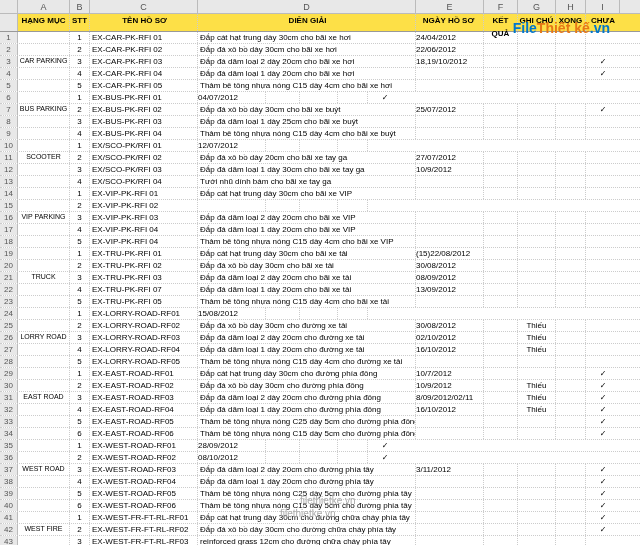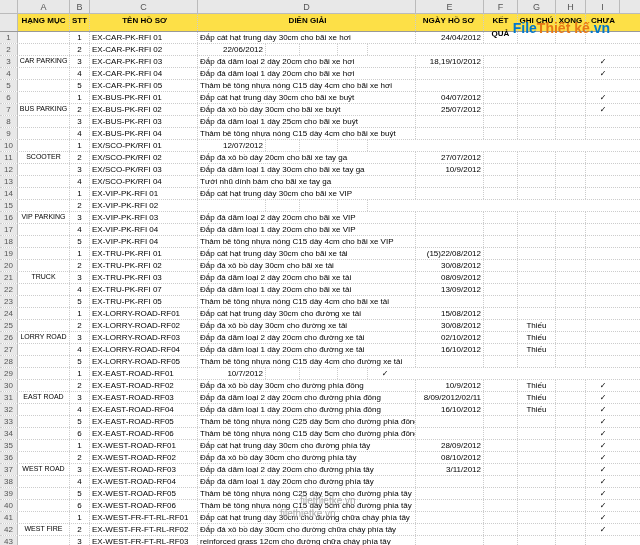--- a/index.html
+++ b/index.html
@@ -7,21 +7,21 @@
 .sheet { position: relative; width: 640px; }
 .colhdr { display: flex; background: #e8e8e8; border-bottom: 1px solid #bbb; height: 14px; }
 .colhdr div { border-right: 1px solid #bbb; text-align: center; color: #555; font-size: 9px; line-height: 14px; }
 .row { display: flex; height: 12px; border-bottom: 1px dotted #ccc; }
 .row.hdr { background: #fde047; font-weight: bold; height: 18px; border-bottom: 1px solid #999; }
 .row .rnum { width: 18px; background: #e8e8e8; border-right: 1px solid #bbb; text-align: center; color: #555; font-size: 8px; line-height: 12px; flex-shrink: 0; }
 .row .cA { width: 52px; border-right: 1px dotted #ccc; text-align: center; font-size: 8px; line-height: 12px; overflow: hidden; flex-shrink: 0; }
 .row .cB { width: 20px; border-right: 1px dotted #ccc; text-align: center; font-size: 8px; line-height: 12px; flex-shrink: 0; }
 .row .cC { width: 108px; border-right: 1px dotted #ccc; font-size: 8px; line-height: 12px; padding-left: 2px; overflow: hidden; white-space: nowrap; flex-shrink: 0; }
 .row .cD { width: 218px; border-right: 1px dotted #ccc; font-size: 8px; line-height: 12px; padding-left: 2px; overflow: hidden; white-space: nowrap; flex-shrink: 0; }
-.row .cE { width: 68px; border-right: 1px dotted #ccc; font-size: 8px; line-height: 12px; text-align: right; padding-right: 2px; overflow: hidden; white-space: nowrap; flex-shrink: 0; }
+.row .cE { width: 68px; border-right: 1px dotted #ccc; font-size: 8px; line-height: 12px; padding-right: 2px; overflow: hidden; white-space: nowrap; flex-shrink: 0; }
 .row .cF { width: 34px; border-right: 1px dotted #ccc; font-size: 8px; line-height: 12px; text-align: center; flex-shrink: 0; }
 .row .cG { width: 38px; border-right: 1px dotted #ccc; font-size: 8px; line-height: 12px; text-align: center; flex-shrink: 0; }
 .row .cH { width: 30px; border-right: 1px dotted #ccc; font-size: 8px; line-height: 12px; text-align: center; flex-shrink: 0; }
 .row .cI { width: 34px; font-size: 8px; line-height: 12px; text-align: center; flex-shrink: 0; }
 .row.hdr > div { text-align: center; font-size: 8px; line-height: 13px; }
 .watermark { position: absolute; color: #aaa; font-size: 10px; pointer-events: none; }
 .logo { position: absolute; top: 20px; right: 30px; font-weight: bold; font-size: 14px; color: #0077cc; pointer-events: none; }
 .logo .tk { color: #e67817; }
 </style>
 </head>
@@ -63,20 +63,21 @@
         <div class="cF"></div>
         <div class="cG"></div>
         <div class="cH"></div>
         <div class="cI"></div>
       </div>
       <div class="row">
         <div class="rnum">2</div>
         <div class="cA"></div>
         <div class="cB">2</div>
         <div class="cC">EX-CAR-PK-RFI 02</div>
+        <div class="cD">Đắp đá xô bồ dày 30cm cho bãi xe hơi</div>
         <div class="cE">22/06/2012</div>
         <div class="cF"></div>
         <div class="cG"></div>
         <div class="cH"></div>
         <div class="cI"></div>
       </div>
       <div class="row">
         <div class="rnum">3</div>
         <div class="cA" style="white-space: normal; line-height: 9px; font-size: 7px;">CAR PARKING STRUCTURE</div>
         <div class="cB">3</div>
@@ -110,21 +111,20 @@
         <div class="cF"></div>
         <div class="cG"></div>
         <div class="cH"></div>
         <div class="cI"></div>
       </div>
       <div class="row">
         <div class="rnum">6</div>
         <div class="cA"></div>
         <div class="cB">1</div>
         <div class="cC">EX-BUS-PK-RFI 01</div>
-        <div class="cD">Đắp cát hạt trung dày 30cm cho bãi xe buýt</div>
         <div class="cE">04/07/2012</div>
         <div class="cF"></div>
         <div class="cG"></div>
         <div class="cH"></div>
         <div class="cI">✓</div>
       </div>
       <div class="row">
         <div class="rnum">7</div>
         <div class="cA" style="white-space: normal; line-height: 9px; font-size: 7px;">BUS PARKING STRUCTURE</div>
         <div class="cB">2</div>
@@ -324,21 +324,20 @@
         <div class="cF"></div>
         <div class="cG"></div>
         <div class="cH"></div>
         <div class="cI"></div>
       </div>
       <div class="row">
         <div class="rnum">24</div>
         <div class="cA"></div>
         <div class="cB">1</div>
         <div class="cC">EX-LORRY-ROAD-RF01</div>
-        <div class="cD">Đắp cát hạt trung dày 30cm cho đường xe tải</div>
         <div class="cE">15/08/2012</div>
         <div class="cF"></div>
         <div class="cG"></div>
         <div class="cH"></div>
         <div class="cI"></div>
       </div>
       <div class="row">
         <div class="rnum">25</div>
         <div class="cA"></div>
         <div class="cB">2</div>
@@ -384,20 +383,21 @@
         <div class="cF"></div>
         <div class="cG"></div>
         <div class="cH"></div>
         <div class="cI"></div>
       </div>
       <div class="row">
         <div class="rnum">29</div>
         <div class="cA"></div>
         <div class="cB">1</div>
         <div class="cC">EX-EAST-ROAD-RF01</div>
+        <div class="cD">Đắp cát hạt trung dày 30cm cho đường phía đông</div>
         <div class="cE">10/7/2012</div>
         <div class="cF"></div>
         <div class="cG"></div>
         <div class="cH"></div>
         <div class="cI">✓</div>
       </div>
       <div class="row">
         <div class="rnum">30</div>
         <div class="cA"></div>
         <div class="cB">2</div>
@@ -455,33 +455,31 @@
         <div class="cF"></div>
         <div class="cG"></div>
         <div class="cH"></div>
         <div class="cI">✓</div>
       </div>
       <div class="row">
         <div class="rnum">35</div>
         <div class="cA"></div>
         <div class="cB">1</div>
         <div class="cC">EX-WEST-ROAD-RF01</div>
-        <div class="cD">Đắp cát hạt trung dày 30cm cho đường phía tây</div>
         <div class="cE">28/09/2012</div>
         <div class="cF"></div>
         <div class="cG"></div>
         <div class="cH"></div>
         <div class="cI">✓</div>
       </div>
       <div class="row">
         <div class="rnum">36</div>
         <div class="cA"></div>
         <div class="cB">2</div>
         <div class="cC">EX-WEST-ROAD-RF02</div>
-        <div class="cD">Đắp đá xô bồ dày 30cm cho đường phía tây</div>
         <div class="cE">08/10/2012</div>
         <div class="cF"></div>
         <div class="cG"></div>
         <div class="cH"></div>
         <div class="cI">✓</div>
       </div>
       <div class="row">
         <div class="rnum">37</div>
         <div class="cA" style="white-space: normal; line-height: 9px; font-size: 7px;">WEST ROAD</div>
         <div class="cB">3</div>

